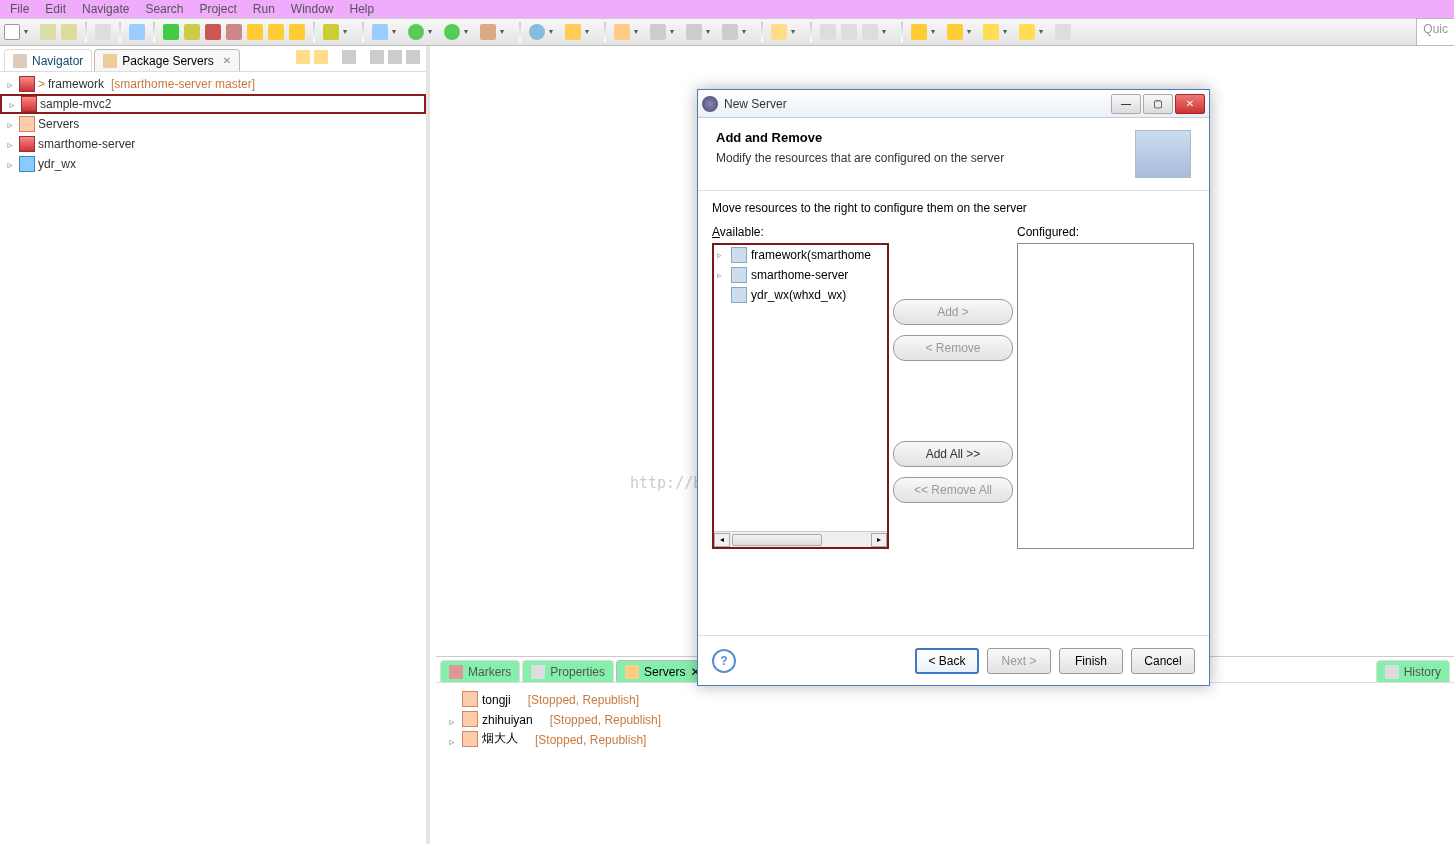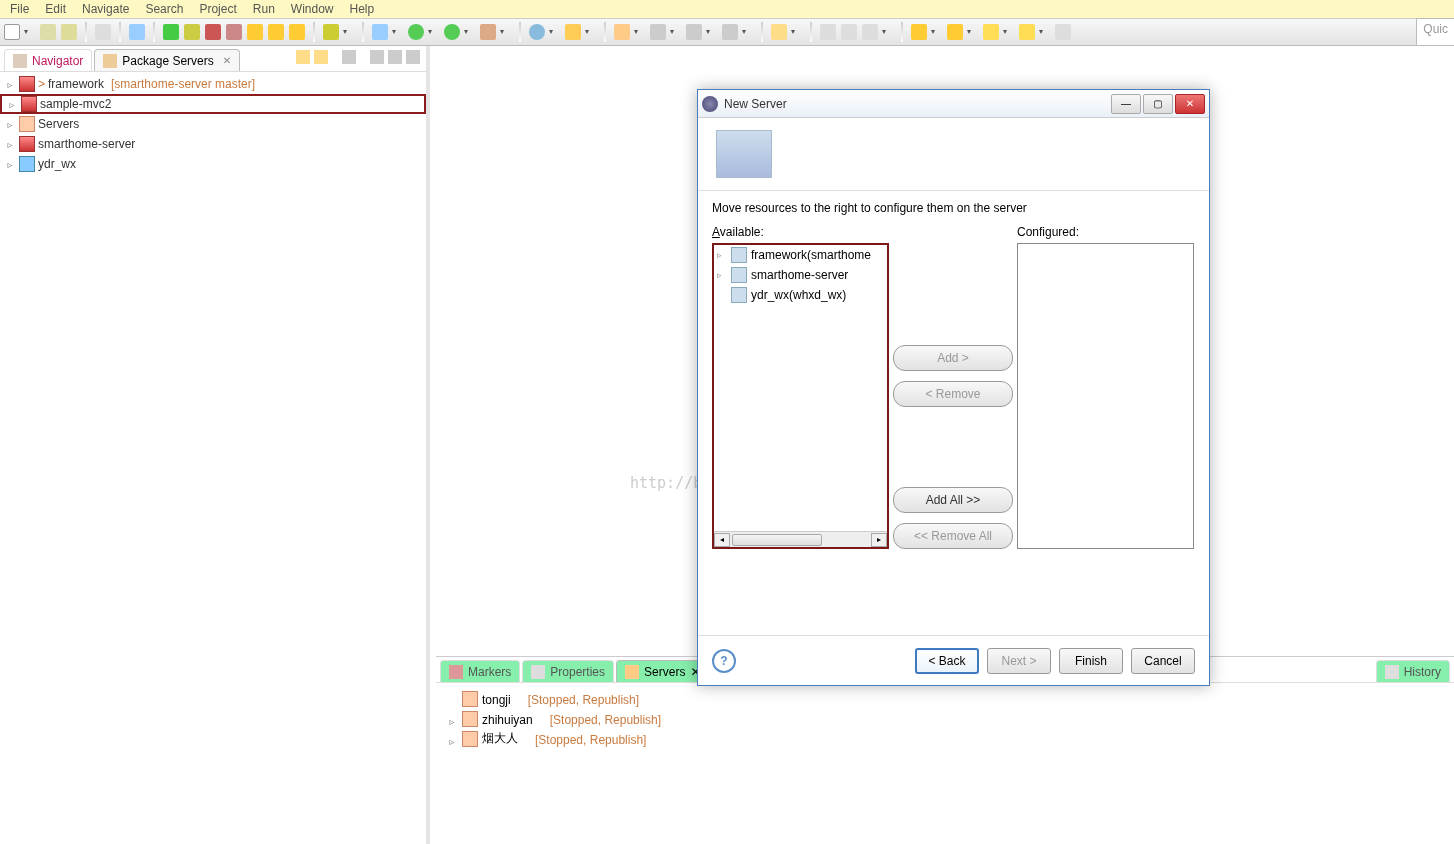--- a/index.html
+++ b/index.html
@@ -1,19 +1,19 @@
 <!DOCTYPE html>
 <html><head>
 <meta charset="utf-8">
 <style>
 * { box-sizing: border-box; margin: 0; padding: 0; font-family: "Segoe UI", Tahoma, sans-serif; font-size: 12px; }
 body { background: #f0f0f0; width: 1454px; height: 844px; overflow: hidden; position: relative; }
 
 
-.menubar { height: 18px; display: flex; gap: 16px; padding: 0 10px; color: #555; background: #fef9c3; align-items: center; }
+.menubar { height: 18px; display: flex; gap: 16px; padding: 0 10px; color: #555; background: #f0abfc; align-items: center; }
 .menubar span { cursor: default; }
 
 
 .toolbar { height: 28px; background: linear-gradient(#f7f7f7,#e4e4e4); border-top:1px solid #ccc; border-bottom:1px solid #bbb; display:flex; align-items:center; gap:5px; padding:0 4px; }
 .tbtn { width:16px; height:16px; border:1px solid transparent; border-radius:2px; display:inline-block; position:relative; }
 .tbtn.drop::after { content:"▾"; font-size:8px; position:absolute; right:-9px; top:2px; color:#555;}
 .tsep { width:2px; height:20px; background:linear-gradient(#ccc,#fff); margin:0 3px;}
 .tbtn.new{background:#fff;border:1px solid #999;} .tbtn.save{background:#dda;} .tbtn.saveall{background:#dd9;}
 .tbtn.debug{background:#9cf;} .tbtn.run{background:#5c5;border-radius:50%;} .tbtn.runext{background:#5c5;border-radius:50%;}
 .tbtn.pkg{background:#da8;} .tbtn.globe{background:#8bd;border-radius:50%;} .tbtn.star{background:#fc5;}
@@ -22,21 +22,21 @@
 .quick{position:absolute;right:0;top:18px;height:28px;border:1px solid #bbb;border-right:none;padding:3px 6px;background:#fff;color:#999;}
 
 
 .workspace { position:absolute; top:46px; left:0; right:0; bottom:0; display:flex; }
 .leftcol { width:430px; border-right:4px solid #e5e5e5; display:flex; flex-direction:column; background:#fff; }
 .rightcol { flex:1; background:#fff; display:flex; flex-direction:column; }
 
 
 .viewtabs { height:26px; display:flex; align-items:flex-end; padding-left:4px; background:#fff; border-bottom:1px solid #ddd; position:relative;}
 .vtab { height:22px; border:1px solid #bbb; border-bottom:none; border-radius:4px 4px 0 0; padding:2px 8px; margin-right:2px; background:#f7f7f7; display:flex; align-items:center; gap:5px;}
-.vtab.inactive{background:#fff;border-color:#ddd;color:#be185d;}
+.vtab.inactive{background:#fff;border-color:#ddd;color:#0c4a6e;}
 .vtab .x{font-size:10px;color:#888;margin-left:4px;}
 .vtab .icon{width:14px;height:14px;}
 .icon-nav{background:#dcb;} .icon-pkg{background:#ec9;}
 .viewtools{position:absolute;right:6px;top:4px;display:flex;gap:4px;}
 .vtool{width:14px;height:14px;display:inline-block;}
 .vt1{background:#fd8;} .vt2{background:#fd8;} .vt3{background:#ccc;} .vt4{background:#ccc;} .vt5{background:#ccc;} .vt6{background:#ccc;}
 
 
 .tree{flex:1; padding:2px 0; overflow:auto;}
 .trow{display:flex;align-items:center;height:20px;padding-left:4px;gap:3px;white-space:nowrap;}
@@ -73,21 +73,21 @@
 .wbtn{width:30px;height:20px;border:1px solid #aaa;background:linear-gradient(#f8f8f8,#ddd);display:flex;align-items:center;justify-content:center;font-size:10px;border-radius:2px;margin-left:2px;}
 .wbtn.close{background:linear-gradient(#e77,#c33);color:#fff;border-color:#a22;}
 
 .dheader{padding:12px 18px;display:flex;justify-content:space-between;border-bottom:1px solid #ddd;background:#fff;}
 .dheader h1{font-size:13px;font-weight:bold;margin-bottom:6px;}
 .dheader p{font-size:12px;color:#333;}
 .dheader .himg{width:56px;height:48px;background:linear-gradient(#cde,#abd);border:1px solid #abc;}
 
 .dbody{padding:10px 14px;}
 .dinstr{margin-bottom:10px;}
-.panels{display:flex;gap:4px;align-items:flex-end;}
+.panels{display:flex;gap:4px;align-items:center;}
 .pcol{display:flex;flex-direction:column;}
 .plabel{margin-bottom:4px;}
 .listbox{width:177px;height:306px;border:1px solid #888;background:#fff;overflow:auto;position:relative;}
 .listbox.avail{border:2px solid #7a1818;}
 .lrow{display:flex;align-items:center;height:20px;padding-left:3px;gap:4px;white-space:nowrap;}
 .li-tw{width:10px;font-size:9px;color:#888;}
 .li-i{width:16px;height:16px;background:#cde;border:1px solid #8ab;display:inline-block;}
 .hscroll{position:absolute;bottom:0;left:0;right:0;height:16px;background:#eee;border-top:1px solid #ccc;display:flex;align-items:center;}
 .hscroll .ar{width:16px;height:14px;border:1px solid #aaa;background:#f0f0f0;display:flex;align-items:center;justify-content:center;font-size:8px;}
 .hscroll .thumb{width:90px;height:12px;background:linear-gradient(#f4f4f4,#ddd);border:1px solid #aaa;border-radius:2px;margin:0 2px;}
@@ -287,20 +287,24 @@
   <div class="titlebar">
     <span class="eicon"></span>
     <span class="ttl">New Server</span>
     <div class="wbtns">
       <span class="wbtn">—</span>
       <span class="wbtn">▢</span>
       <span class="wbtn close">✕</span>
     </div>
   </div>
   <div class="dheader">
+    <div>
+      <h1>Add and Remove</h1>
+      <p>Modify the resources that are configured on the server</p>
+    </div>
     <div class="himg"></div>
   </div>
   <div class="dbody">
     <div class="dinstr">Move resources to the right to configure them on the server</div>
     <div class="panels">
       <div class="pcol">
         <div class="plabel"><u>A</u><span>vailable:</span></div>
         <div class="listbox avail">
           <div class="lrow">
             <span class="li-tw">▹</span>

